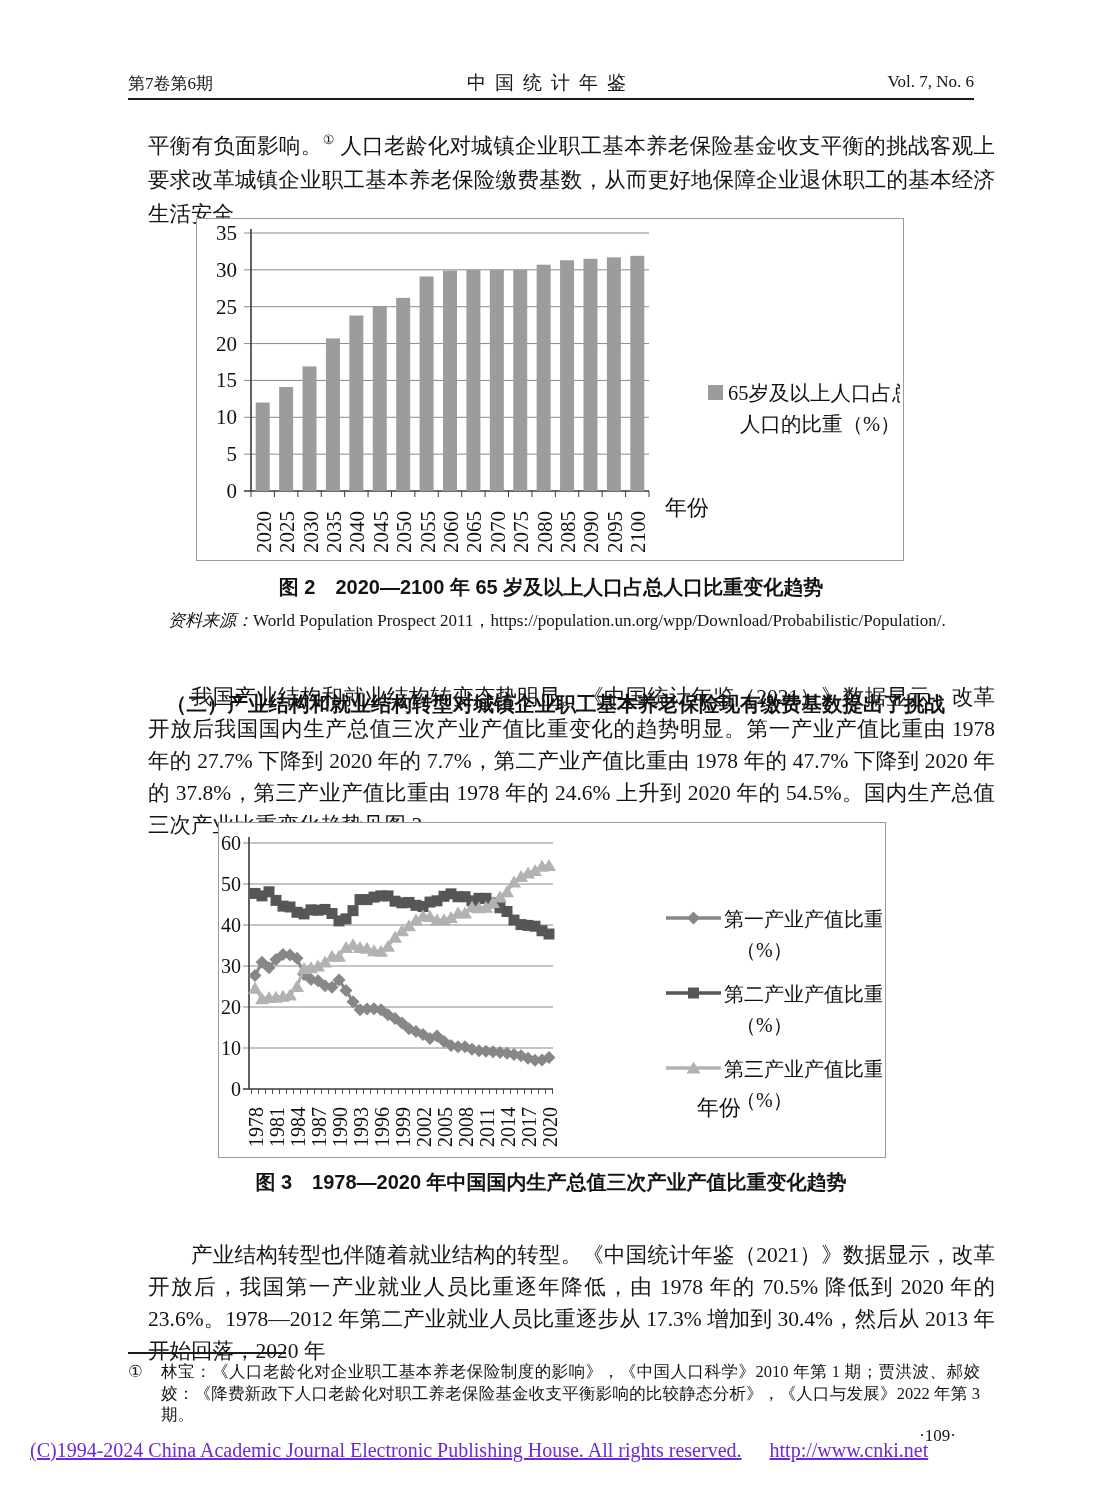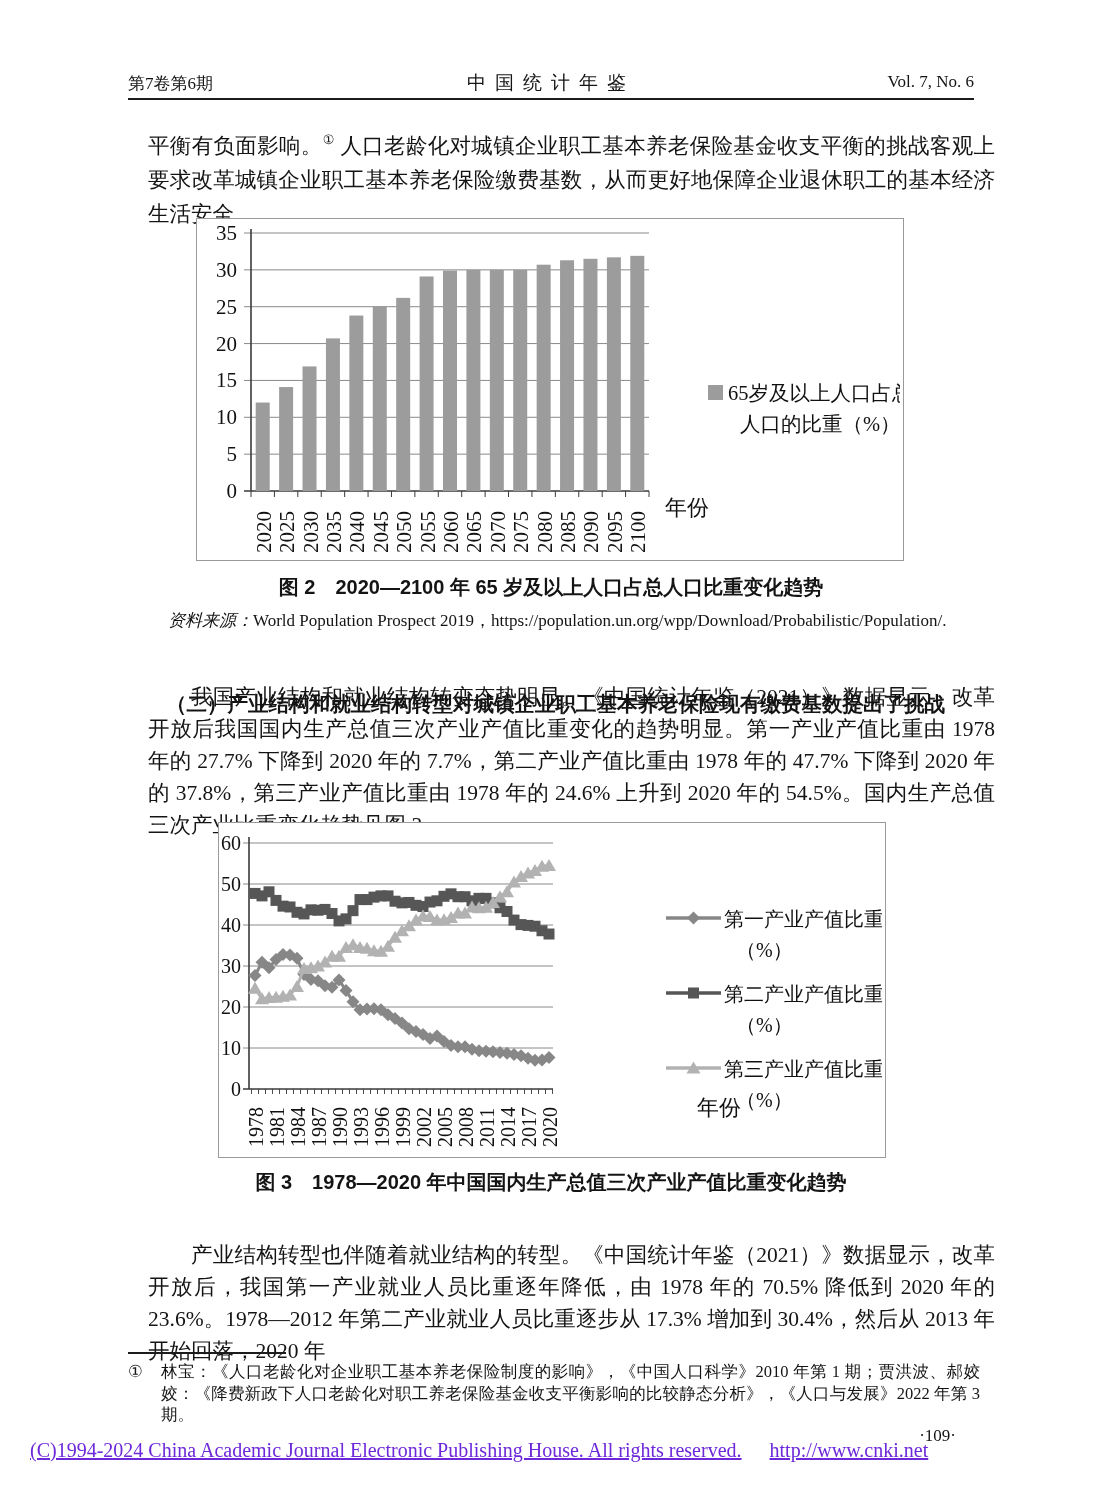--- a/index.html
+++ b/index.html
@@ -128,21 +128,21 @@
         <text transform="translate(424.8823529411764,334) rotate(-90)" font-size="21" fill="#111">2095</text>
         <text transform="translate(448.2941176470588,334) rotate(-90)" font-size="21" fill="#111">2100</text>
         <text x="468" y="296" font-size="22" fill="#111">年份</text>
         <rect x="511" y="166" width="15" height="15" fill="#9c9c9c"></rect>
         <text x="531" y="181" font-size="20.5" fill="#111">65岁及以上人口占总</text>
         <text x="543" y="212" font-size="20.5" fill="#111">人口的比重（%）</text>
       </svg>
   </div>
 
   <div class="abs caption" id="fig2-caption">图 2　2020—2100 年 65 岁及以上人口占总人口比重变化趋势</div>
-  <div class="abs source" id="fig2-source"><span class="src-label">资料来源：</span><span>World Population Prospect 2019，https://population.un.org/wpp/Download/Probabilistic/Population/.</span></div>
+  <div class="abs source" id="fig2-source"><span class="src-label">资料来源：</span><span>World Population Prospect 2011，https://population.un.org/wpp/Download/Probabilistic/Population/.</span></div>
 
   <div class="abs" id="section-heading">（二）产业结构和就业结构转型对城镇企业职工基本养老保险现有缴费基数提出了挑战</div>
 
   <div class="abs para" id="para2">我国产业结构和就业结构转变态势明显。《中国统计年鉴（2021）》数据显示，改革开放后我国国内生产总值三次产业产值比重变化的趋势明显。第一产业产值比重由 1978 年的 27.7% 下降到 2020 年的 7.7%，第二产业产值比重由 1978 年的 47.7% 下降到 2020 年的 37.8%，第三产业产值比重由 1978 年的 24.6% 上升到 2020 年的 54.5%。国内生产总值三次产业比重变化趋势见图 3。</div>
 
   <div class="abs panel" id="fig3-panel">
     <svg id="fig3-svg" width="663" height="331" viewBox="0 0 663 331">
         <line x1="24" y1="266" x2="334" y2="266" stroke="#3a3a3a" stroke-width="1.6"></line>
         <text x="22" y="273" text-anchor="end" font-size="20" fill="#111">0</text>
         <line x1="24" y1="225" x2="334" y2="225" stroke="#8a8a8a" stroke-width="1"></line>

